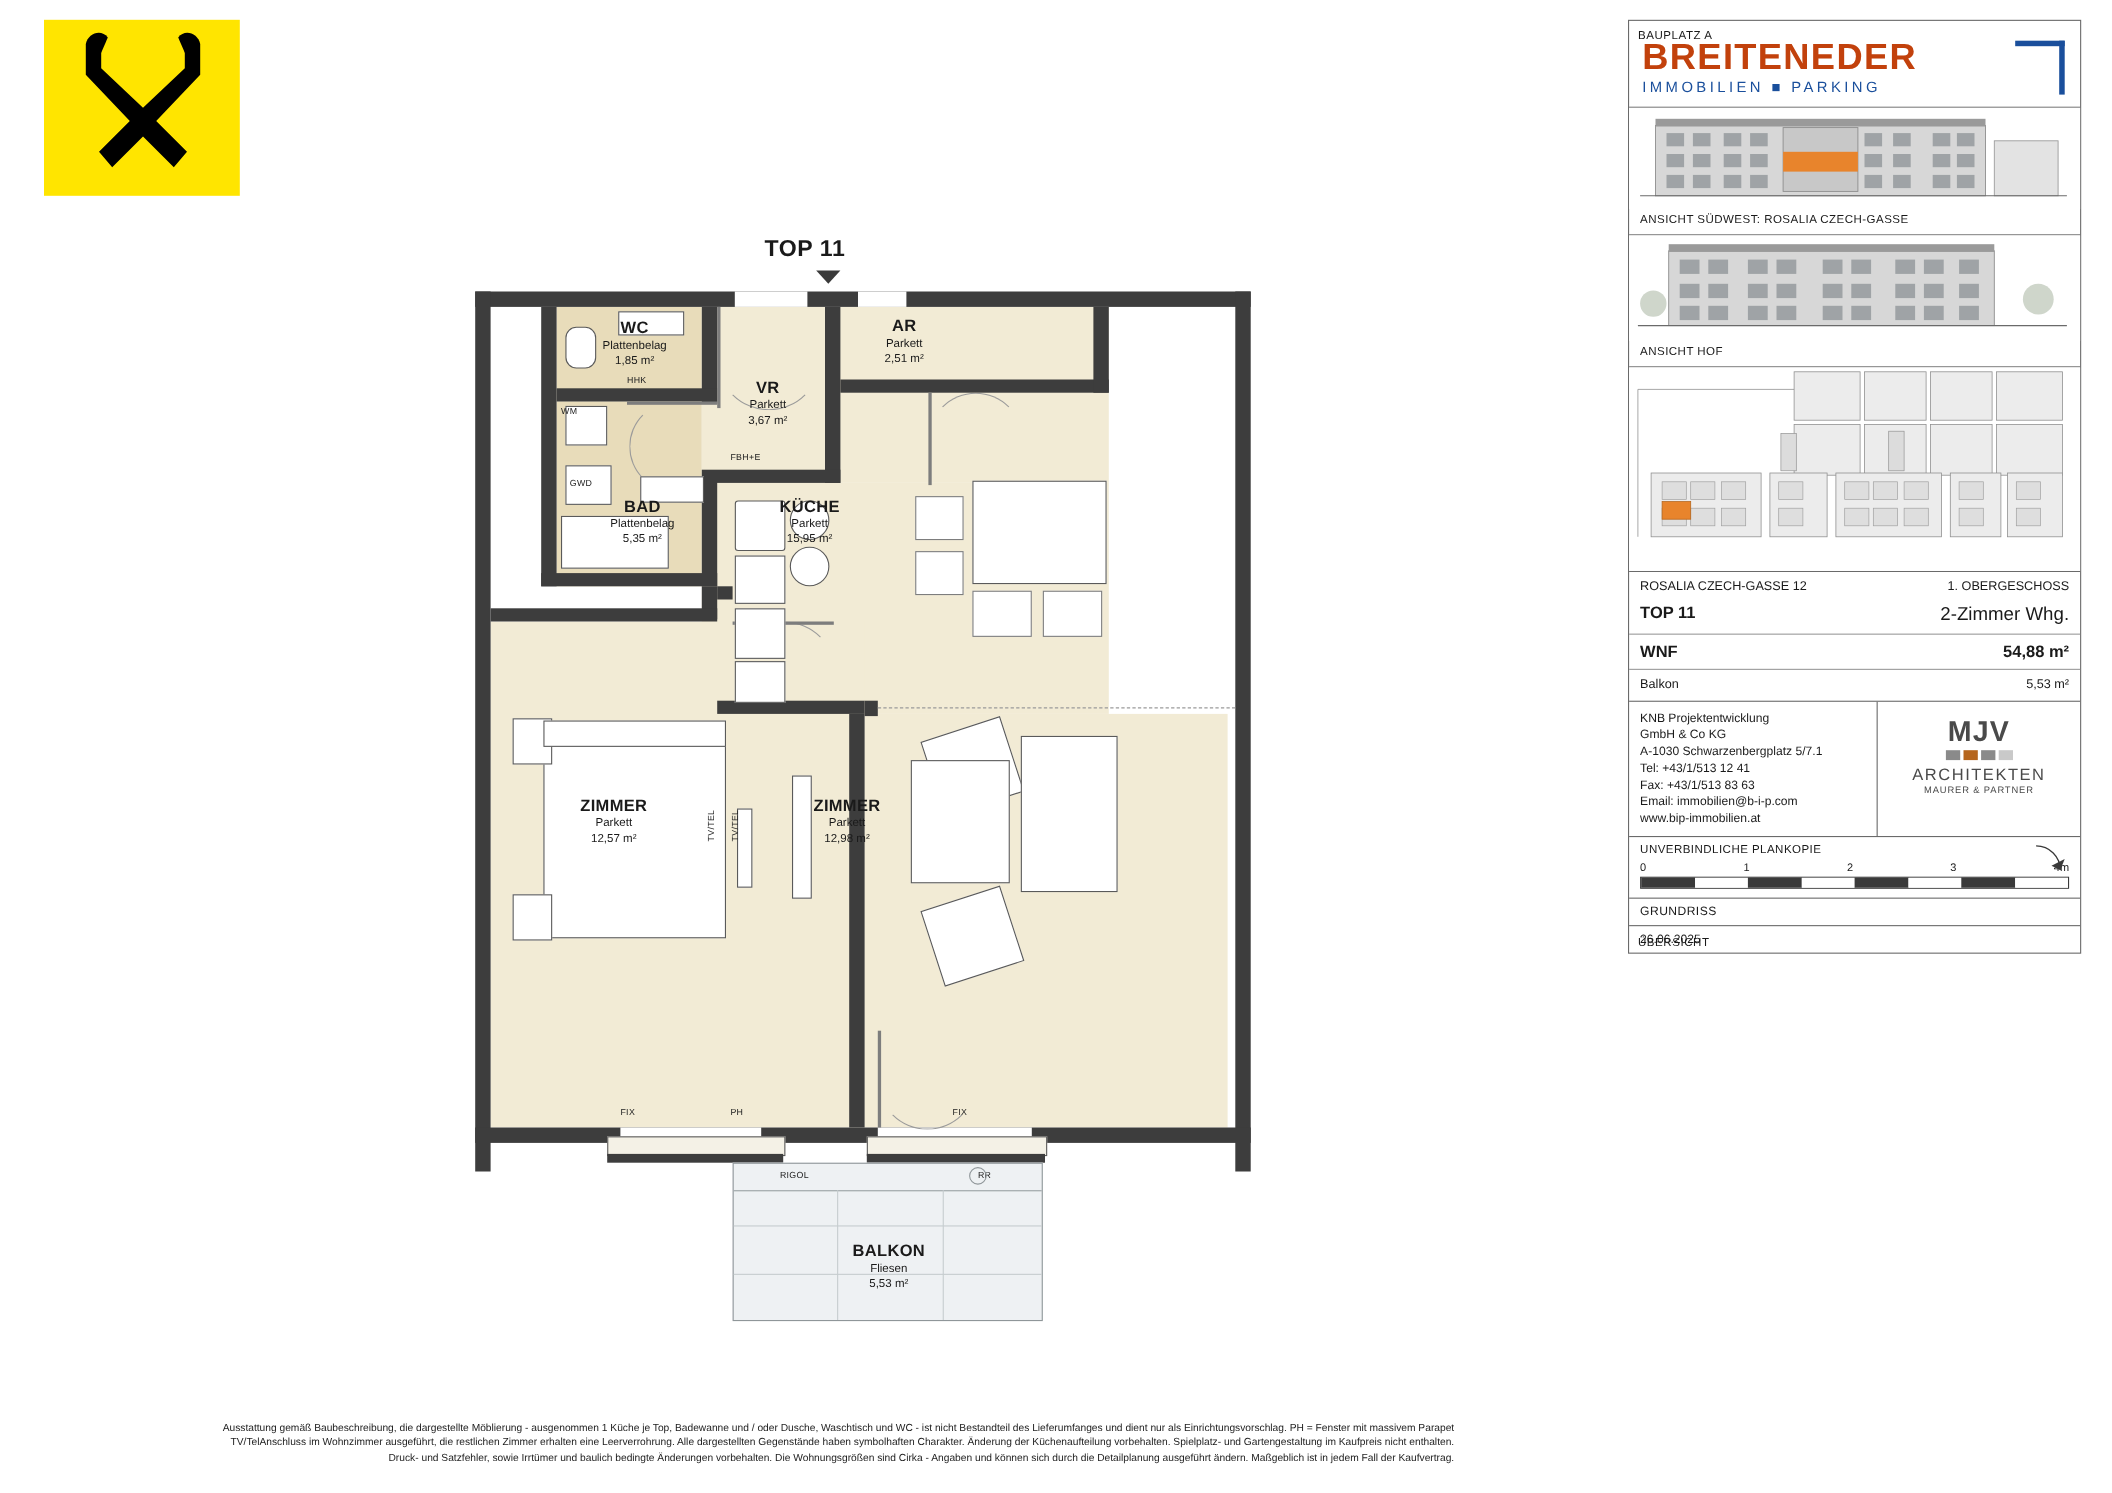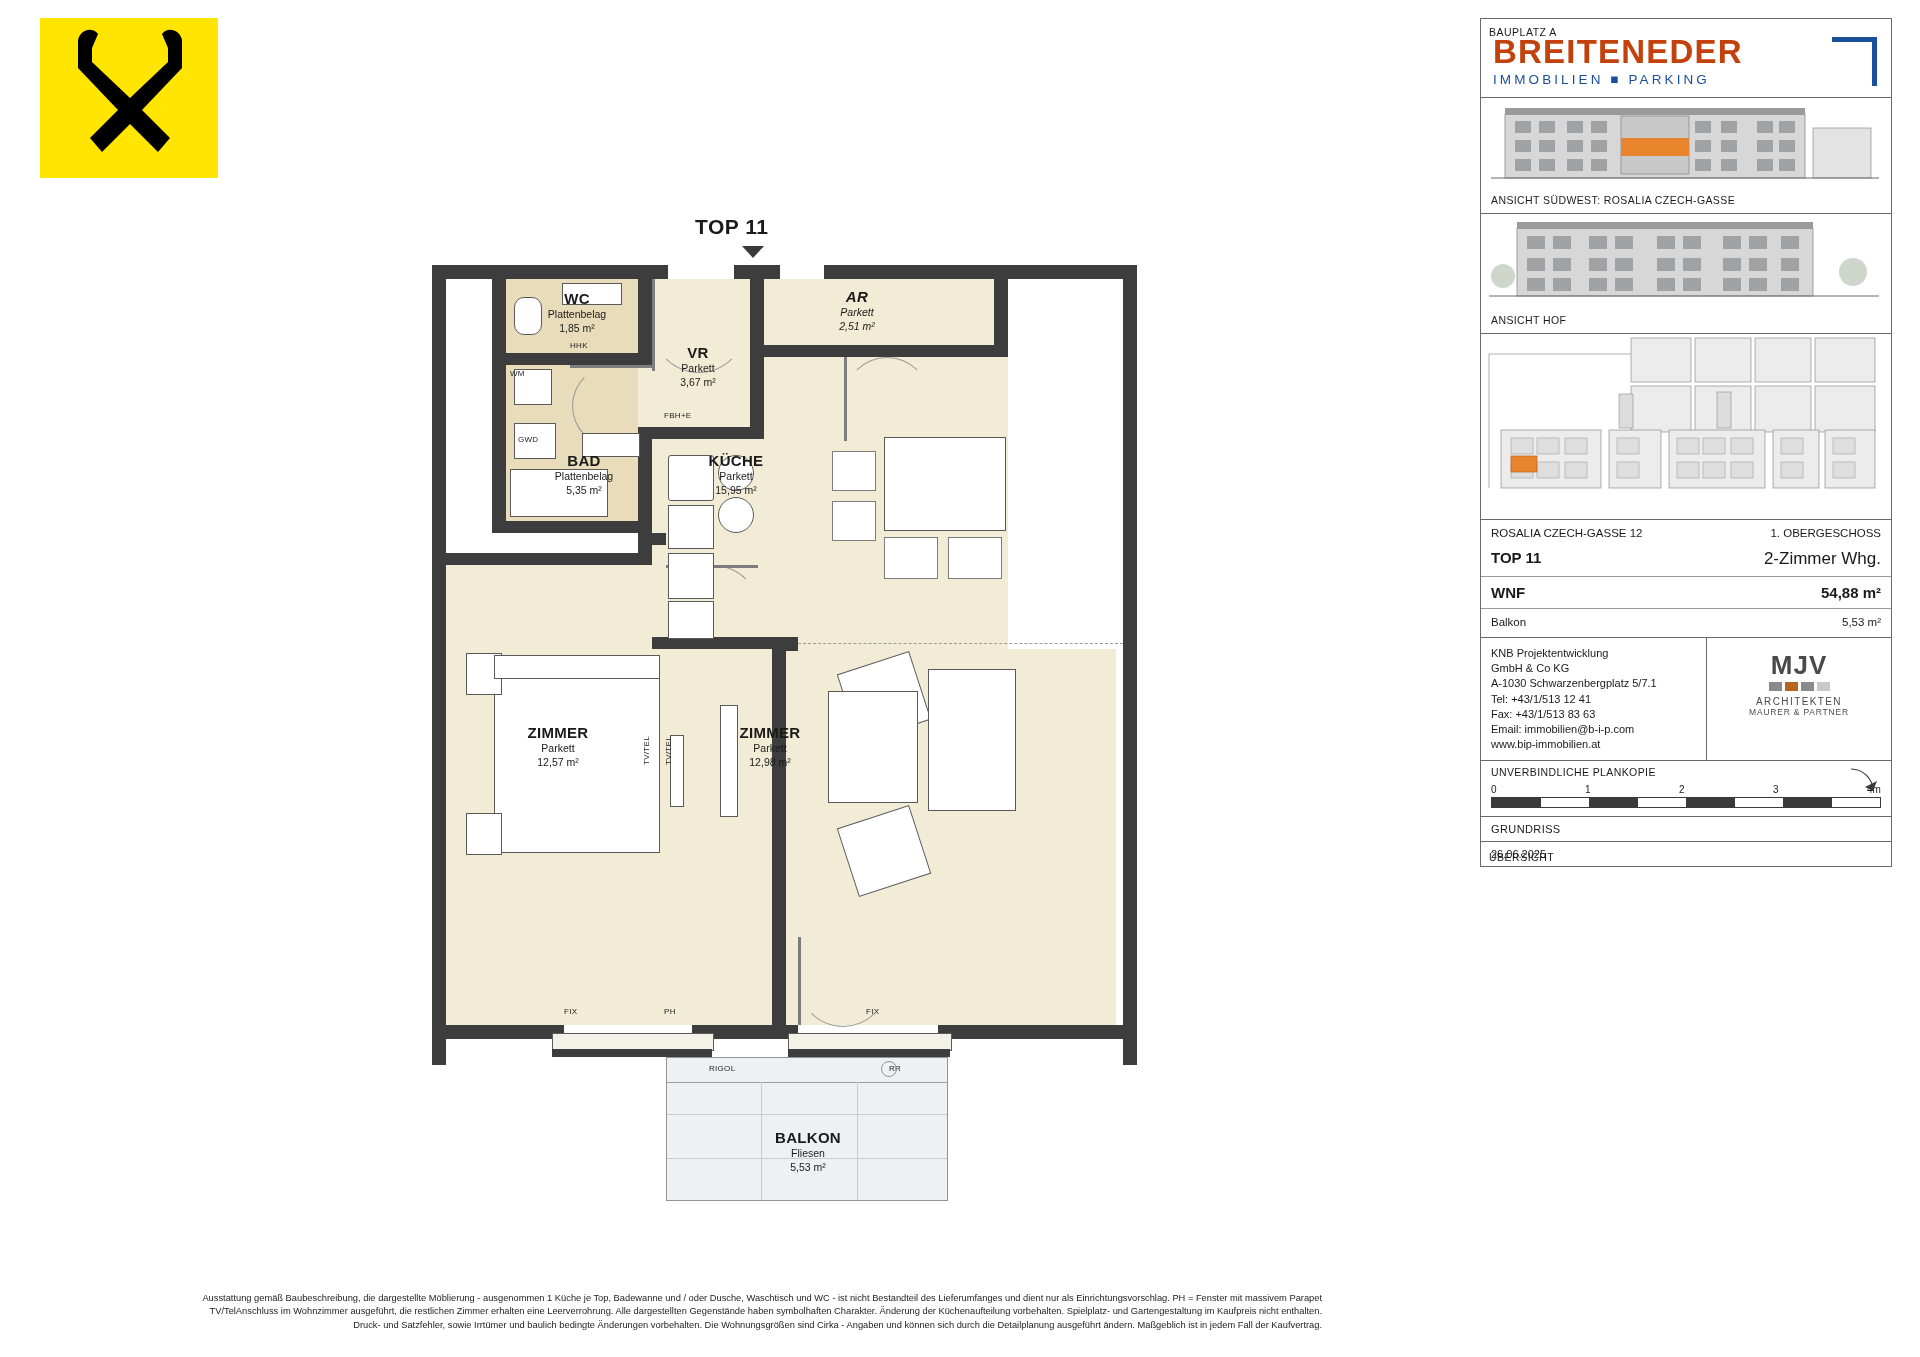--- a/index.html
+++ b/index.html
@@ -47,21 +47,21 @@
   .ov{height:185px;position:relative;overflow:hidden;background:#fff;}
   .ov-bauplatz{position:absolute;left:8px;top:7px;font-size:10.5px;letter-spacing:.5px;}
   .ov-capt{position:absolute;left:8px;bottom:3px;font-size:10.5px;letter-spacing:.5px;}
 
   .infoline{display:flex;justify-content:space-between;font-size:11.5px;padding:5px 10px;}
   .infoline.big{font-size:15px;font-weight:bold;}
   .infoline .r{text-align:right;}
 
   .addr{font-size:11px;line-height:1.38;}
   .mjv{font-size:26px;font-weight:bold;letter-spacing:1px;color:#4a4a4a;line-height:1;}
-  .mjv-sub{font-size:10px;letter-spacing:1.4px;color:#4a4a4a;}
+  .mjv-sub{font-size:15px;letter-spacing:1.4px;color:#4a4a4a;}
   .mjv-sub2{font-size:8.5px;letter-spacing:.8px;color:#4a4a4a;}
 
   .scale-wrap{padding:6px 10px 8px 10px;}
   .scale-nums{display:flex;justify-content:space-between;font-size:10px;margin-bottom:2px;}
   .scale-bar{display:flex;height:9px;border:1px solid #3a3a3a;}
   .scale-bar div{flex:1;}
 
   
   .footer{position:absolute;left:62px;top:1292px;width:1260px;font-size:9.3px;line-height:1.45;color:#1d1d1d;text-align:right;}
 </style>
@@ -176,21 +176,21 @@
     <div class="fin">Plattenbelag</div>
     <div class="ar">1,85 m²</div>
   </div>
 
   <div class="rlabel" style="left:212px;top:78px;width:108px;">
     <div class="nm">VR</div>
     <div class="fin">Parkett</div>
     <div class="ar">3,67 m²</div>
   </div>
 
-  <div class="rlabel" style="left:359px;top:22px;width:132px;font-style:italic;">
+  <div class="rlabel" style="left:324px;top:22px;width:132px;">
     <div class="nm">AR</div>
     <div class="fin">Parkett</div>
     <div class="ar">2,51 m²</div>
   </div>
 
   <div class="rlabel" style="left:94px;top:186px;width:116px;">
     <div class="nm">BAD</div>
     <div class="fin">Plattenbelag</div>
     <div class="ar">5,35 m²</div>
   </div>

